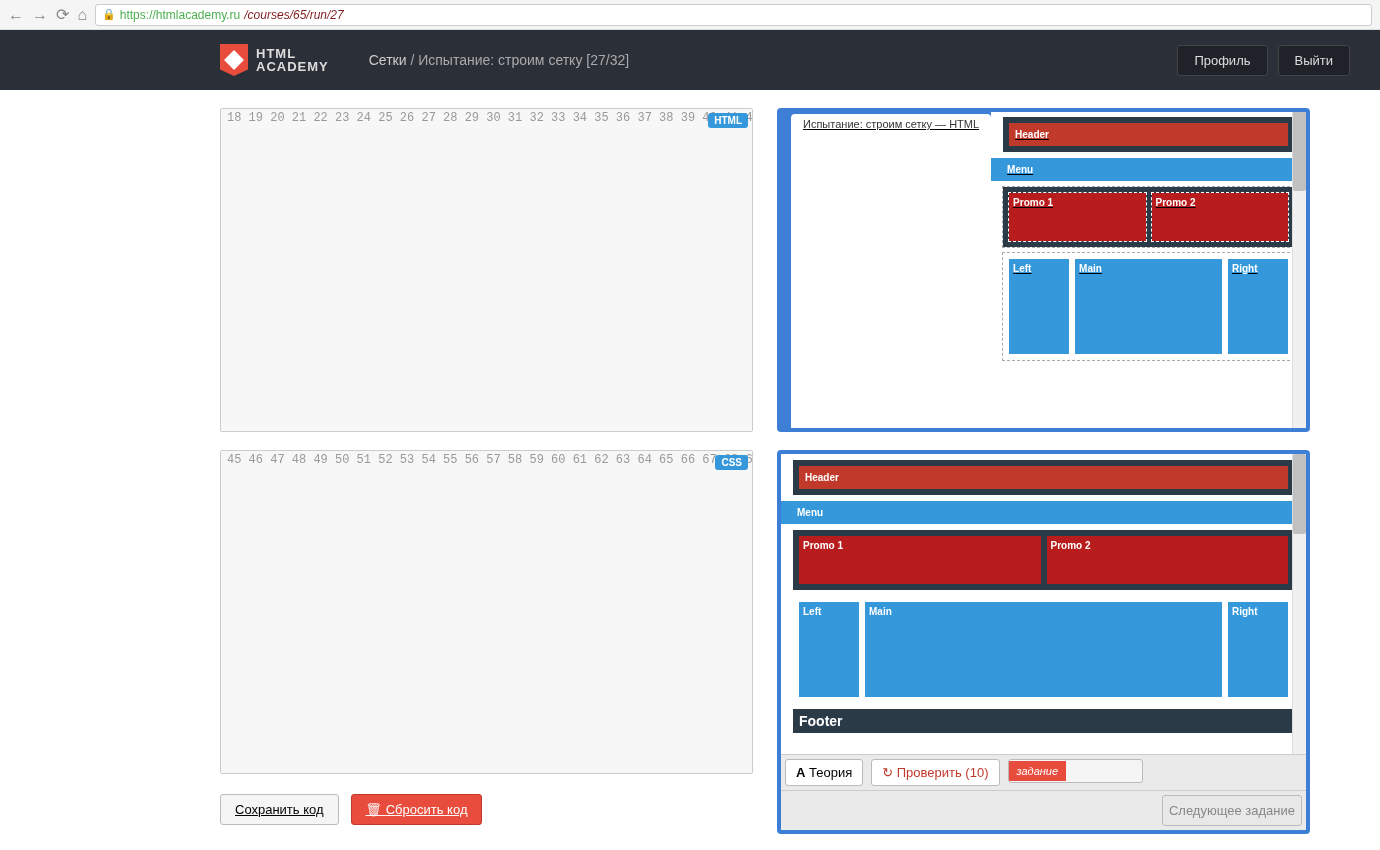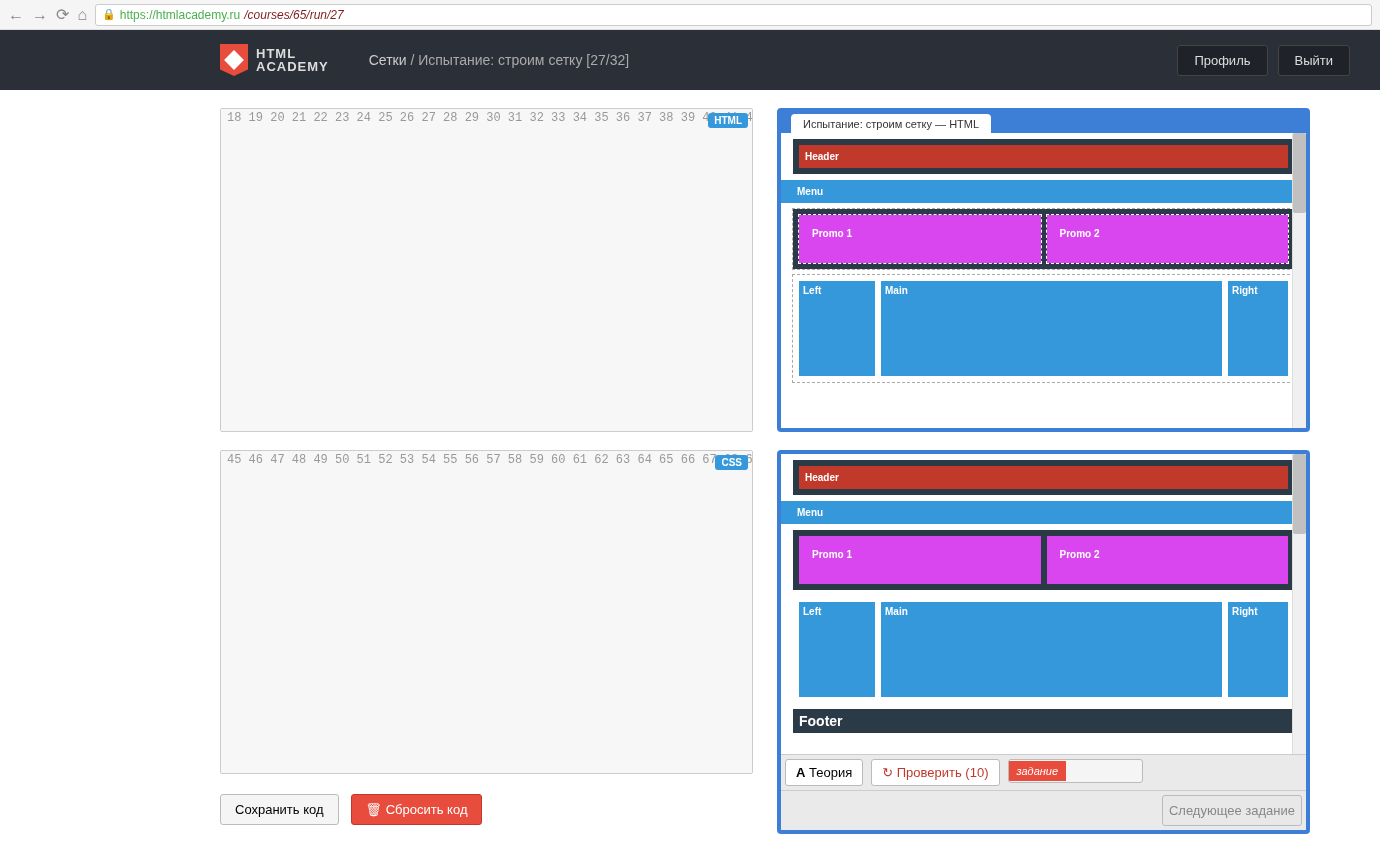--- a/index.html
+++ b/index.html
@@ -21,39 +21,39 @@
 .btn-top { background: #1f2329; border: 1px solid #444; color: #ddd; padding: 7px 16px; border-radius: 3px; cursor: pointer; font-size: 13px; }
 .workspace { display: flex; gap: 24px; padding: 18px 70px 18px 220px; }
 .left-col { flex: 1; display: flex; flex-direction: column; gap: 18px; min-width: 0; }
 .right-col { flex: 1; display: flex; flex-direction: column; gap: 18px; min-width: 0; }
 .editor { border: 1px solid #ccc; border-radius: 2px; position: relative; background: #fff; height: 324px; overflow: hidden; }
 .editor-badge { position: absolute; top: 4px; right: 4px; background: #3498db; color: #fff; font-size: 10px; font-weight: bold; padding: 2px 6px; border-radius: 3px; z-index: 2; }
 .editor-badge.css { background: #3498db; }
 .editor-content { display: flex; font-family: 'Courier New', monospace; font-size: 12px; line-height: 15px; height: 100%; overflow-y: auto; }
 .gutter { background: #f7f7f7; color: #999; text-align: right; padding: 2px 6px; border-right: 1px solid #eee; user-select: none; flex-shrink: 0; }
 .editor-btns { display: flex; gap: 12px; margin-top: 2px; }
-.btn { border: 1px solid #bbb; background: #f5f5f5; padding: 7px 14px; border-radius: 3px; cursor: pointer; font-size: 13px; }
+.btn { border: 1px solid #bbb; background: #f5f5f5; padding: 7px 14px; border-radius: 3px; cursor: pointer; font-size: 13px; text-decoration: underline; }
 .btn-red { background: #e74c3c; color: #fff; border-color: #c0392b; }
-.preview-panel { border: 4px solid #3d7fd6; border-radius: 4px; background: #3d7fd6; height: 324px; display: flex; flex-direction: column; overflow: hidden; }
+.preview-panel { border: 4px solid #3d7fd6; border-radius: 4px; background: #3d7fd6; height: 324px; display: flex; flex-direction: row; overflow: hidden; text-decoration: underline; }
 .preview-tab { background: #fff; display: inline-block; padding: 4px 12px; font-size: 11px; border-radius: 4px 4px 0 0; margin-left: 10px; margin-top: 2px; width: fit-content; color: #333; }
 .preview-body { flex: 1; background: #fff; margin-top: -1px; overflow-y: auto; position: relative; }
 .preview-scroll-track { position: absolute; right: 0; top: 0; width: 14px; height: 100%; background: #f0f0f0; border-left: 1px solid #ddd; }
 .preview-scroll-thumb { background: #c0c0c0; width: 100%; height: 80px; border-radius: 2px; }
 .mockup { padding: 0px 0; }
 .mockup .block-header { background: #2b3a47; padding: 6px; margin: 6px 12px 0 12px; }
 .mockup .block-header .inner { background: #c0392b; padding: 6px; font-size: 10px; color: #fff; font-weight: bold; }
 .mockup .block-menu { background: #3498db; padding: 6px 16px; font-size: 10px; color: #fff; margin-top: 6px; font-weight: bold; }
 .mockup .promo-wrap { background: #2b3a47; padding: 6px; margin: 6px 12px 0 12px; display: flex; gap: 6px; }
 .mockup .promo-wrap.dashed { outline: 1px dashed #aaa; }
-.mockup .promo { background: #d946ef; flex: 1; min-height: 48px; padding: 13px; font-size: 10px; color: #fff; font-weight: bold; }
+.mockup .promo { background: #b91c1c; flex: 1; min-height: 48px; padding: 4px; font-size: 10px; color: #fff; font-weight: bold; }
 .mockup .promo.dashed { outline: 1px dashed #fff; }
 .mockup .cols-wrap { display: flex; gap: 6px; padding: 6px; margin: 6px 12px 0 12px; }
 .mockup .cols-wrap.dashed { outline: 1px dashed #aaa; }
 .mockup .col { background: #3498db; min-height: 95px; padding: 4px; font-size: 10px; color: #fff; font-weight: bold; }
-.mockup .col.left { width: 76px; }
+.mockup .col.left { width: 60px; }
 .mockup .col.main { flex: 1; }
 .mockup .col.right { width: 60px; }
 .mockup .footer-block { background: #2b3a47; color: #fff; font-size: 14px; padding: 4px 6px; margin: 6px 12px 0 12px; font-weight: bold; }
 .result-tabs { display: flex; gap: 3px; padding: 0 3px; background: #3d7fd6; align-items: center; }
 .result-tab { background: #eee; border: 1px solid #aaa; padding: 3px 10px; font-size: 12px; border-radius: 2px 2px 0 0; cursor: pointer; }
 .result-tab.active { background: #fff; }
 .result-tab .star { color: red; }
 .help-tab { background: #eee; border: 1px solid #aaa; width: 18px; height: 19px; text-align: center; font-size: 12px; border-radius: 2px; cursor: pointer; margin-left: 2px; }
 .bottom-bar { display: flex; gap: 8px; align-items: flex-start; padding: 4px; background: #eaeaea; border-top: 1px solid #ccc; }
 .btn-theory { background: #fff; border: 1px solid #bbb; padding: 5px 10px; border-radius: 3px; font-size: 13px; cursor: pointer; }

